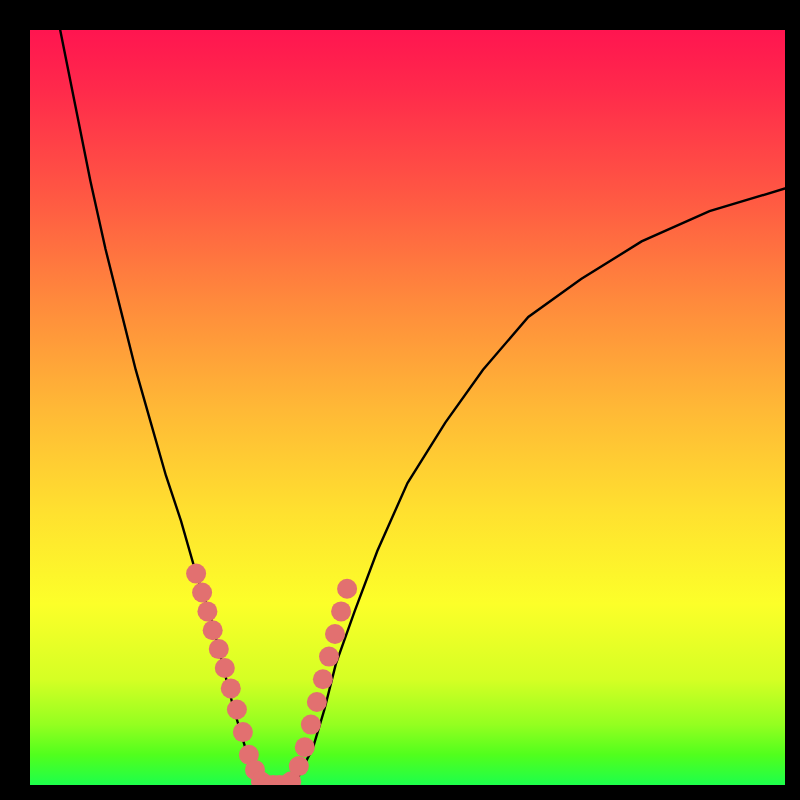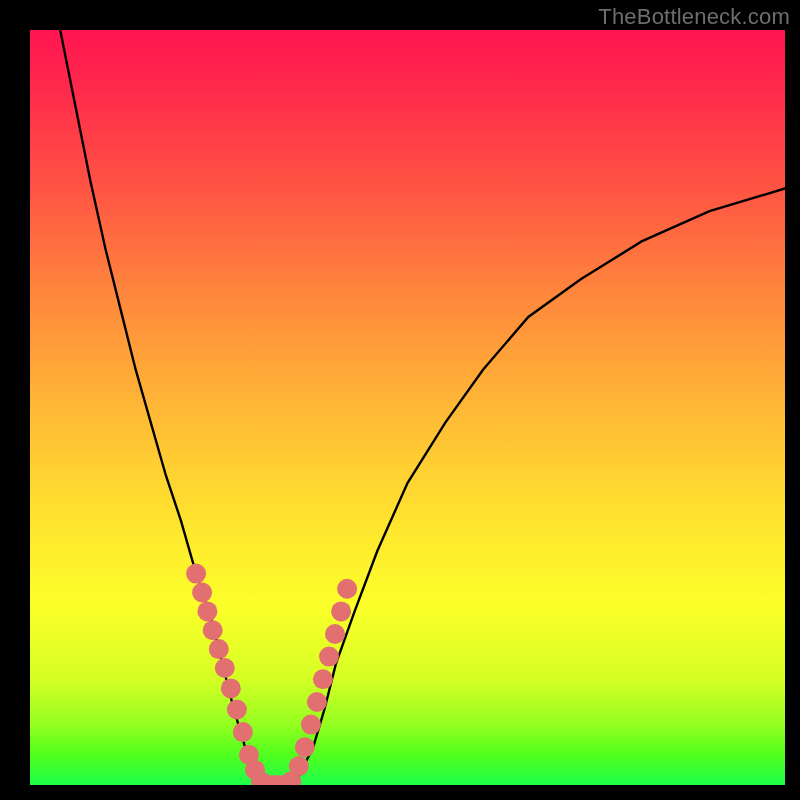--- a/index.html
+++ b/index.html
@@ -61,21 +61,20 @@
     stroke-linecap: round;
   }
   .dot {
     fill: #e27070;
   }
 </style>
 </head>
 <body>
 
 <div class="stage">
-  <div class="watermark">TheBottleneck.com</div>
 
   <div class="plot-area">
     <svg class="overlay" viewBox="0 0 755 755" preserveAspectRatio="none">
       <g id="curves-group">
           <path d="M30.2 0.0 L45.3 75.5 L60.4 151.0 L75.5 219.0 L90.6 279.4 L105.7 339.7 L120.8 392.6 L135.9 445.5 L151.0 490.8 L166.1 543.6 L181.2 588.9 L192.5 634.2 L203.9 679.5 L215.2 717.3 L222.7 739.9 L226.5 755.0" class="curve"></path>
           <path d="M226.5 755.0 L234.1 755.0 L241.6 755.0 L249.2 755.0 L256.7 755.0 L264.3 755.0" class="curve"></path>
           <path d="M264.3 755.0 L271.8 739.9 L283.1 717.3 L294.4 679.5 L305.8 634.2 L324.6 581.4 L347.3 521.0 L377.5 453.0 L415.3 392.6 L453.0 339.7 L498.3 286.9 L551.1 249.1 L611.6 211.4 L679.5 181.2 L755.0 158.5" class="curve"></path>
         </g>
       <g id="dots-group">
           <circle cx="166.1" cy="543.6" r="10" class="dot"></circle>

